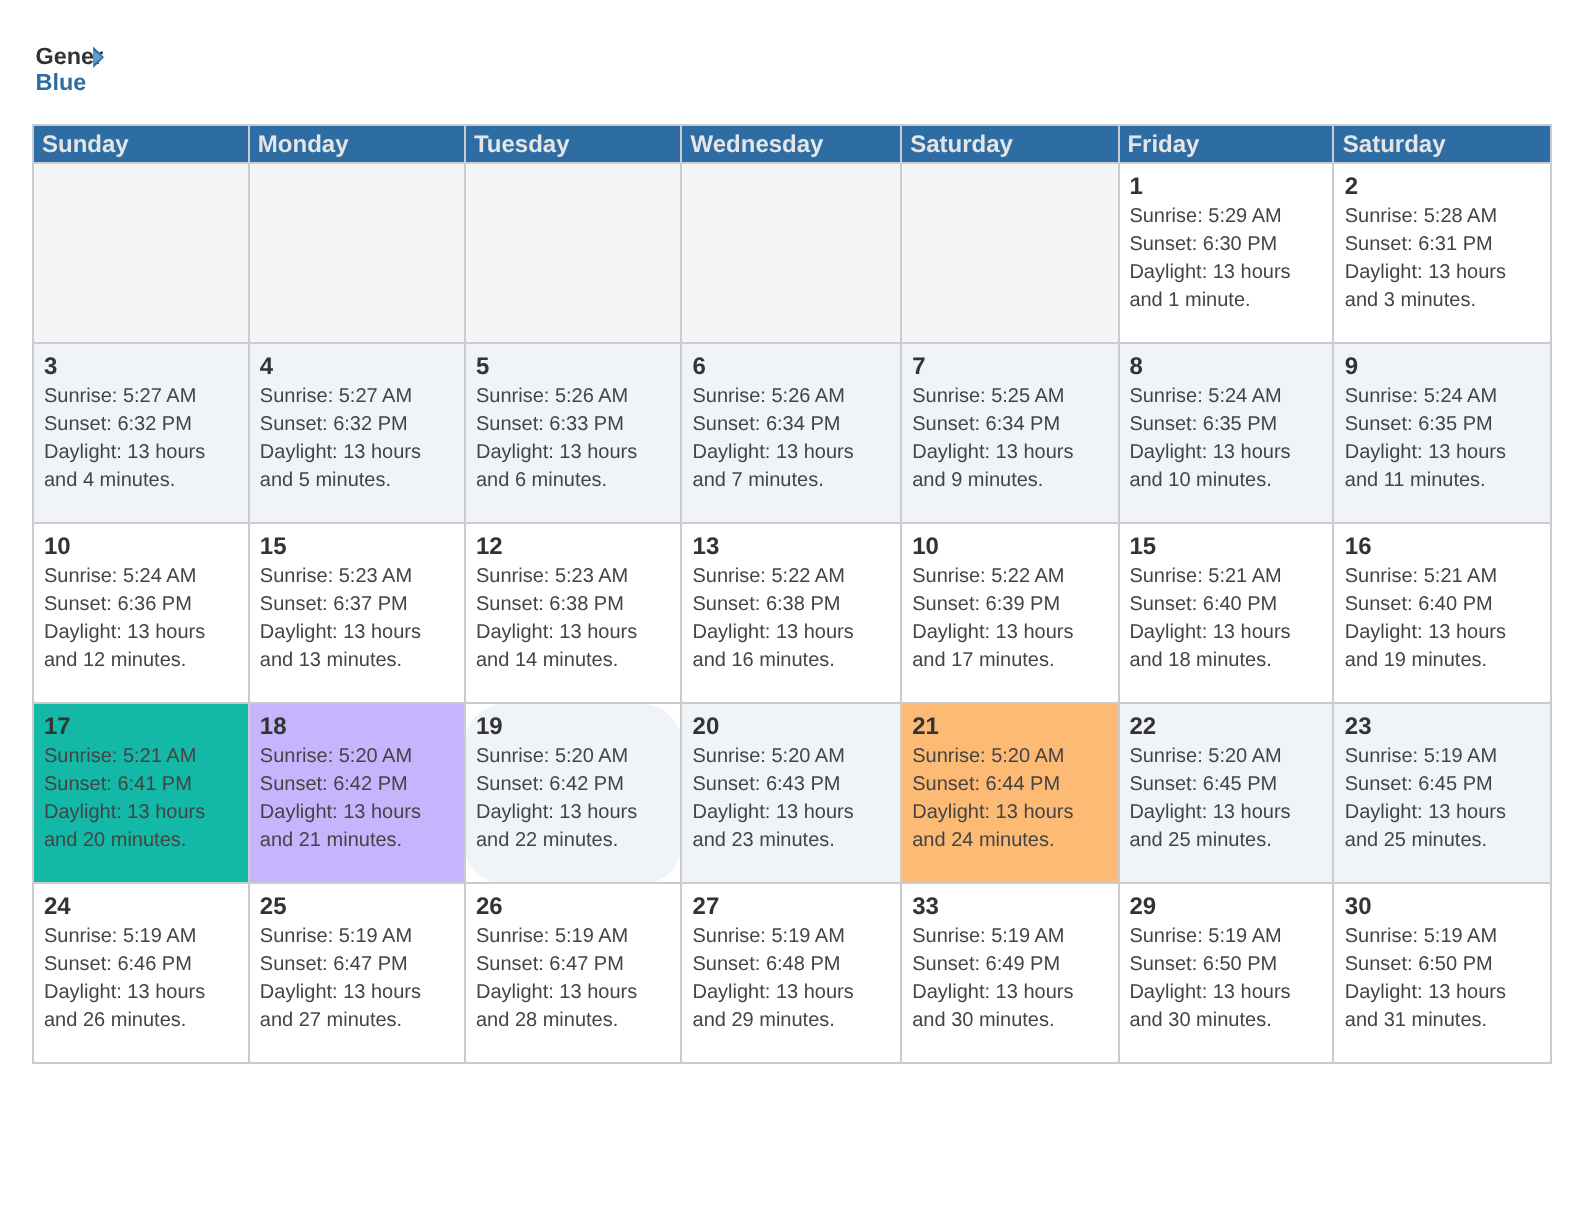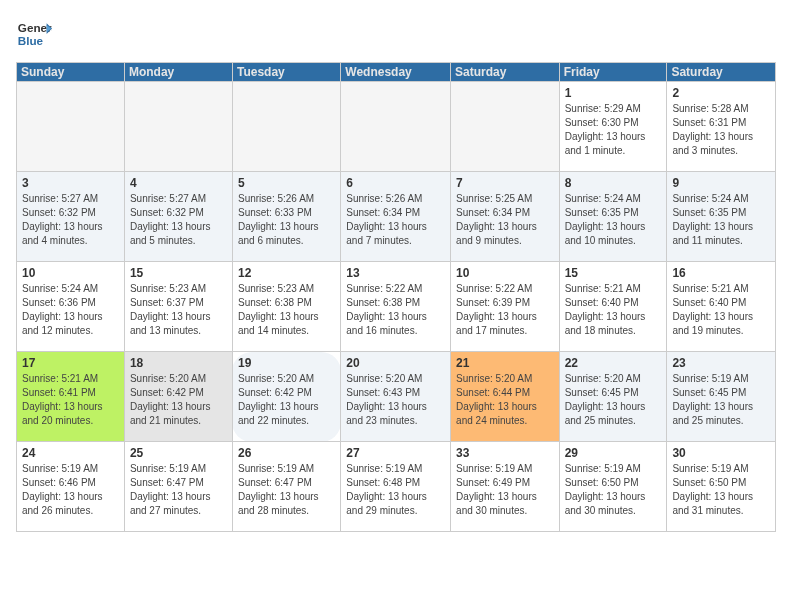--- a/index.html
+++ b/index.html
@@ -211,27 +211,27 @@
 Daylight: 13 hours and 18 minutes.</div>
         </td>
         <td>
           <span class="day-number">16</span>
           <div class="day-info" style="white-space: pre-line;">Sunrise: 5:21 AM
 Sunset: 6:40 PM
 Daylight: 13 hours and 19 minutes.</div>
         </td>
       </tr>
       <tr>
-        <td style="background: #bef264; margin-top: 41px;">
+        <td style="background: #14b8a6; margin-top: 41px;">
           <span class="day-number">17</span>
           <div class="day-info" style="white-space: pre-line;">Sunrise: 5:21 AM
 Sunset: 6:41 PM
 Daylight: 13 hours and 20 minutes.</div>
         </td>
-        <td style="background: #e5e5e5;">
+        <td style="background: #c4b5fd;">
           <span class="day-number">18</span>
           <div class="day-info" style="white-space: pre-line;">Sunrise: 5:20 AM
 Sunset: 6:42 PM
 Daylight: 13 hours and 21 minutes.</div>
         </td>
         <td style="background: rgb(240, 244, 248); border-radius: 20px;">
           <span class="day-number">19</span>
           <div class="day-info" style="white-space: pre-line;">Sunrise: 5:20 AM
 Sunset: 6:42 PM
 Daylight: 13 hours and 22 minutes.</div>

